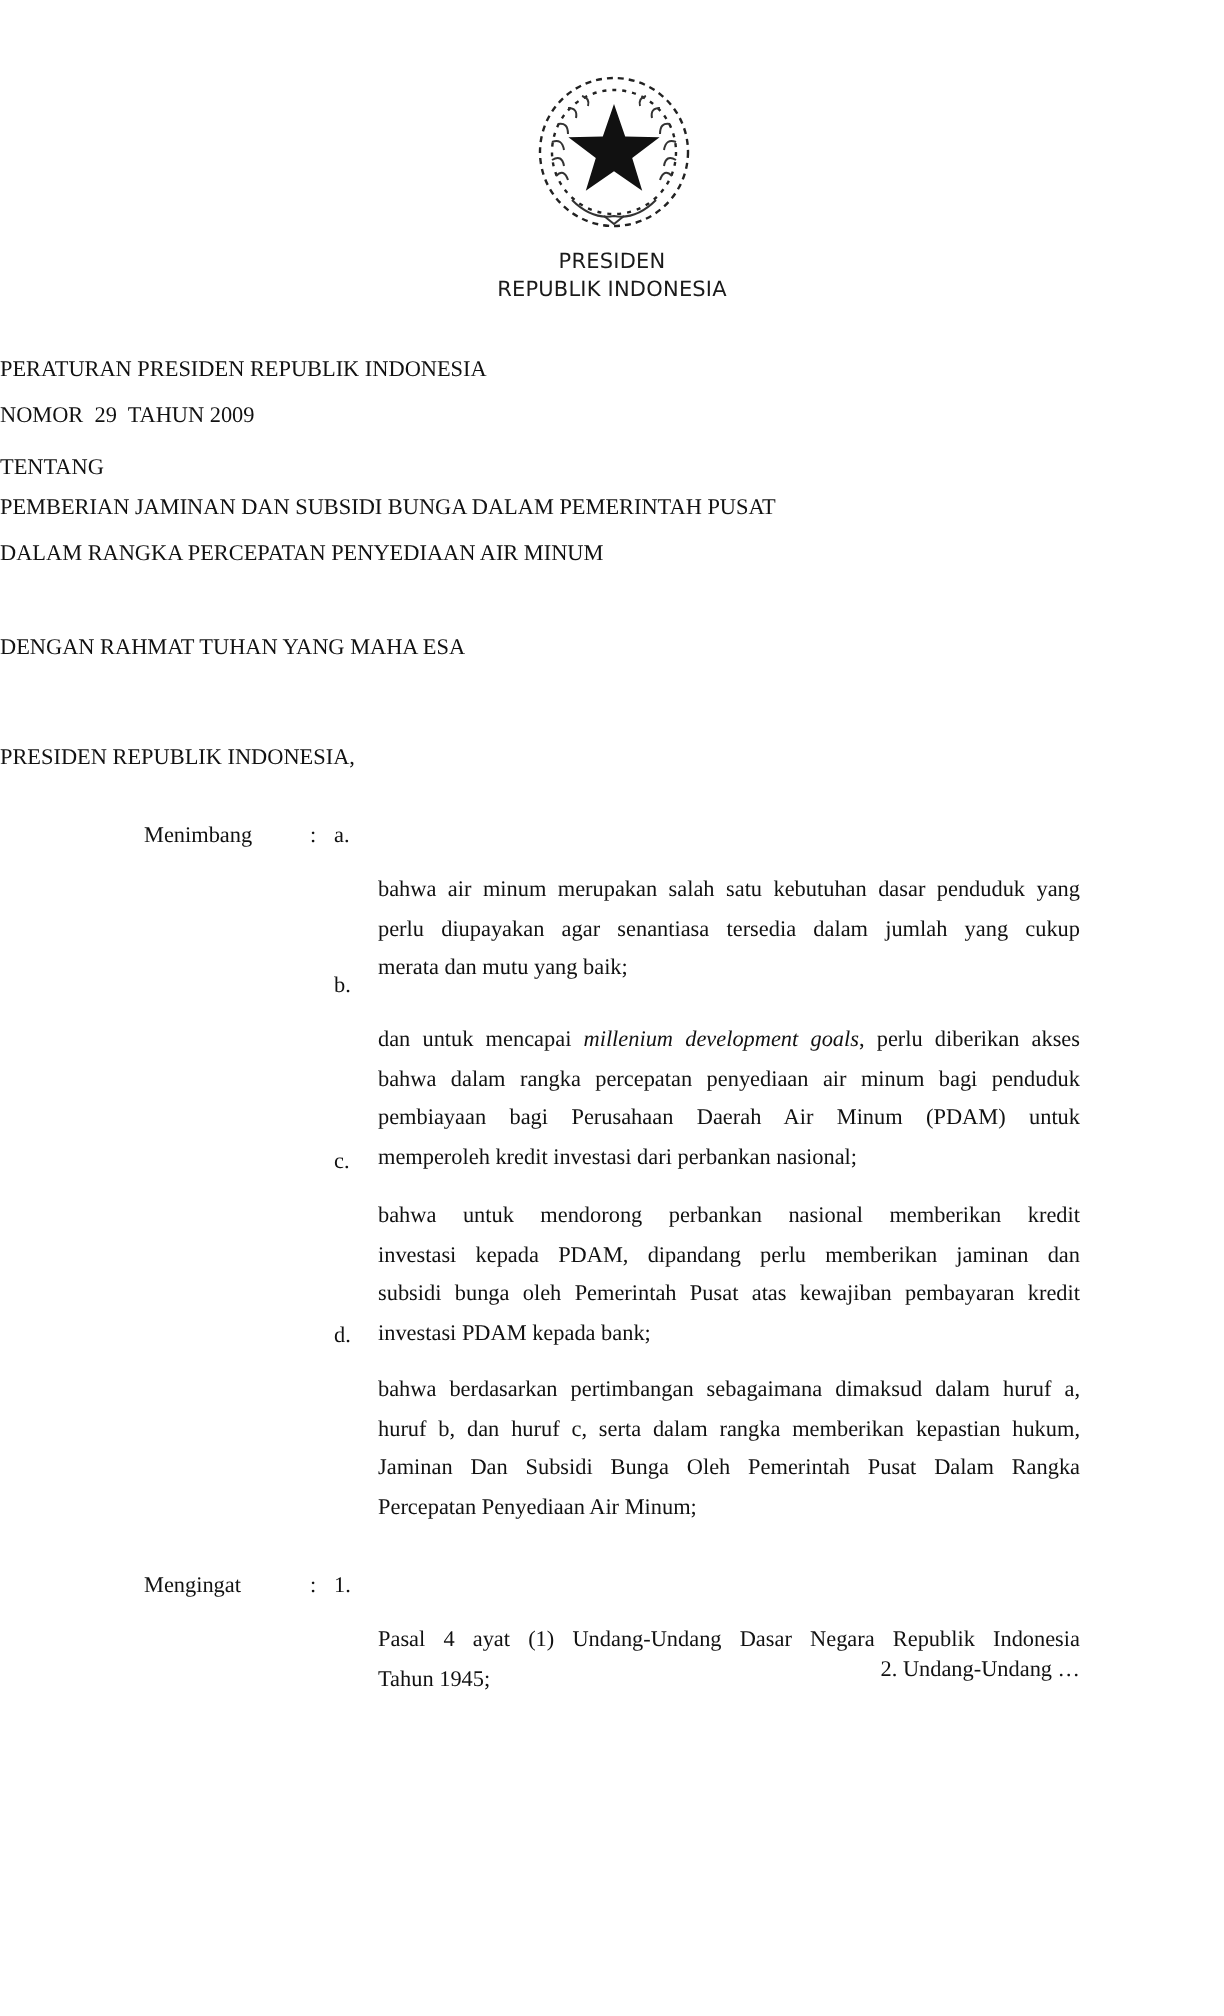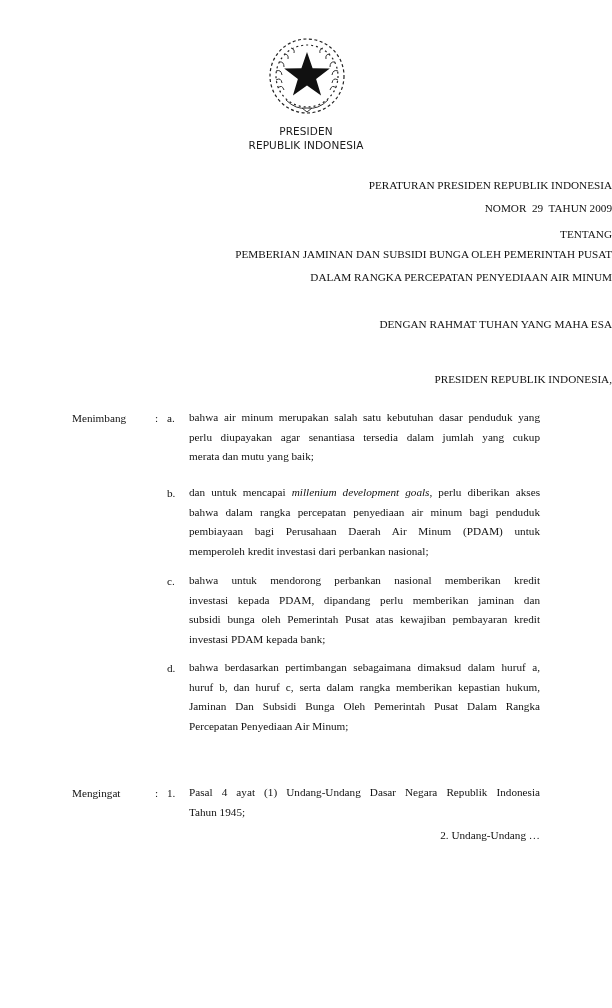--- a/index.html
+++ b/index.html
@@ -14,38 +14,38 @@
 
   .header-sans {
     position: absolute; left: 0; width: 612px; text-align: center;
     font-family: "DejaVu Sans", "Liberation Sans", sans-serif;
     font-size: 10.5px; letter-spacing: 0.1px; color: #1a1a1a;
   }
   .h-presiden { top: 125px; }
   .h-republik { top: 139px; }
 
   .center-line {
-    position: absolute; left: 0; width: 612px; text-align: right;
+    position: absolute; left: 0; width: 612px; text-align: left;
     font-size: 11.2px; color: #111;
   }
   .t1 { top: 179px; }
   .t2 { top: 202px; white-space: pre; }
   .t3 { top: 228px; }
   .t4 { top: 248px; }
   .t5 { top: 271px; }
   .t6 { top: 318px; }
   .t7 { top: 373px; }
 
   .section { position: absolute; left: 0; width: 612px; font-size: 11.2px; }
   .label { position: absolute; left: 72px; }
   .colon { position: absolute; left: 155px; }
   .item-mark { position: absolute; left: 167px; }
   .item-text {
     position: absolute; left: 189px; width: 351px;
-    line-height: 19.6px; text-align: justify;
+    line-height: 19.6px; text-align: justify; margin-top: 28px;
   }
   .item-text .ln { display: block; text-align: justify; text-align-last: justify; height: 19.6px; white-space: nowrap; overflow: visible; }
   .item-text .ln.last { text-align-last: left; }
   .em { font-style: italic; }
 
   .continuation {
     position: absolute; left: 0; width: 540px; text-align: right;
     font-size: 11.2px; top: 829px;
   }
 </style>
@@ -67,21 +67,21 @@
     </g>
     <polygon fill="#111" points="41,16 46.6,32.2 63.8,32.6 50.1,43 55.1,59.4 41,49.6 26.9,59.4 31.9,43 18.2,32.6 35.4,32.2"></polygon>
   </svg>
 
   <div class="header-sans h-presiden">PRESIDEN</div>
   <div class="header-sans h-republik">REPUBLIK INDONESIA</div>
 
   <div class="center-line t1">PERATURAN PRESIDEN REPUBLIK INDONESIA</div>
   <div class="center-line t2">NOMOR  29  TAHUN 2009</div>
   <div class="center-line t3">TENTANG</div>
-  <div class="center-line t4">PEMBERIAN JAMINAN DAN SUBSIDI BUNGA OLEH PEMERINTAH PUSAT</div>
+  <div class="center-line t4">PEMBERIAN JAMINAN DAN SUBSIDI BUNGA DALAM PEMERINTAH PUSAT</div>
   <div class="center-line t5">DALAM RANGKA PERCEPATAN PENYEDIAAN AIR MINUM</div>
   <div class="center-line t6">DENGAN RAHMAT TUHAN YANG MAHA ESA</div>
   <div class="center-line t7">PRESIDEN REPUBLIK INDONESIA,</div>
 
   <div class="section" style="top:412px;">
     <span class="label">Menimbang</span>
     <span class="colon">:</span>
   </div>
 
   <div class="section" style="top:412px;">

